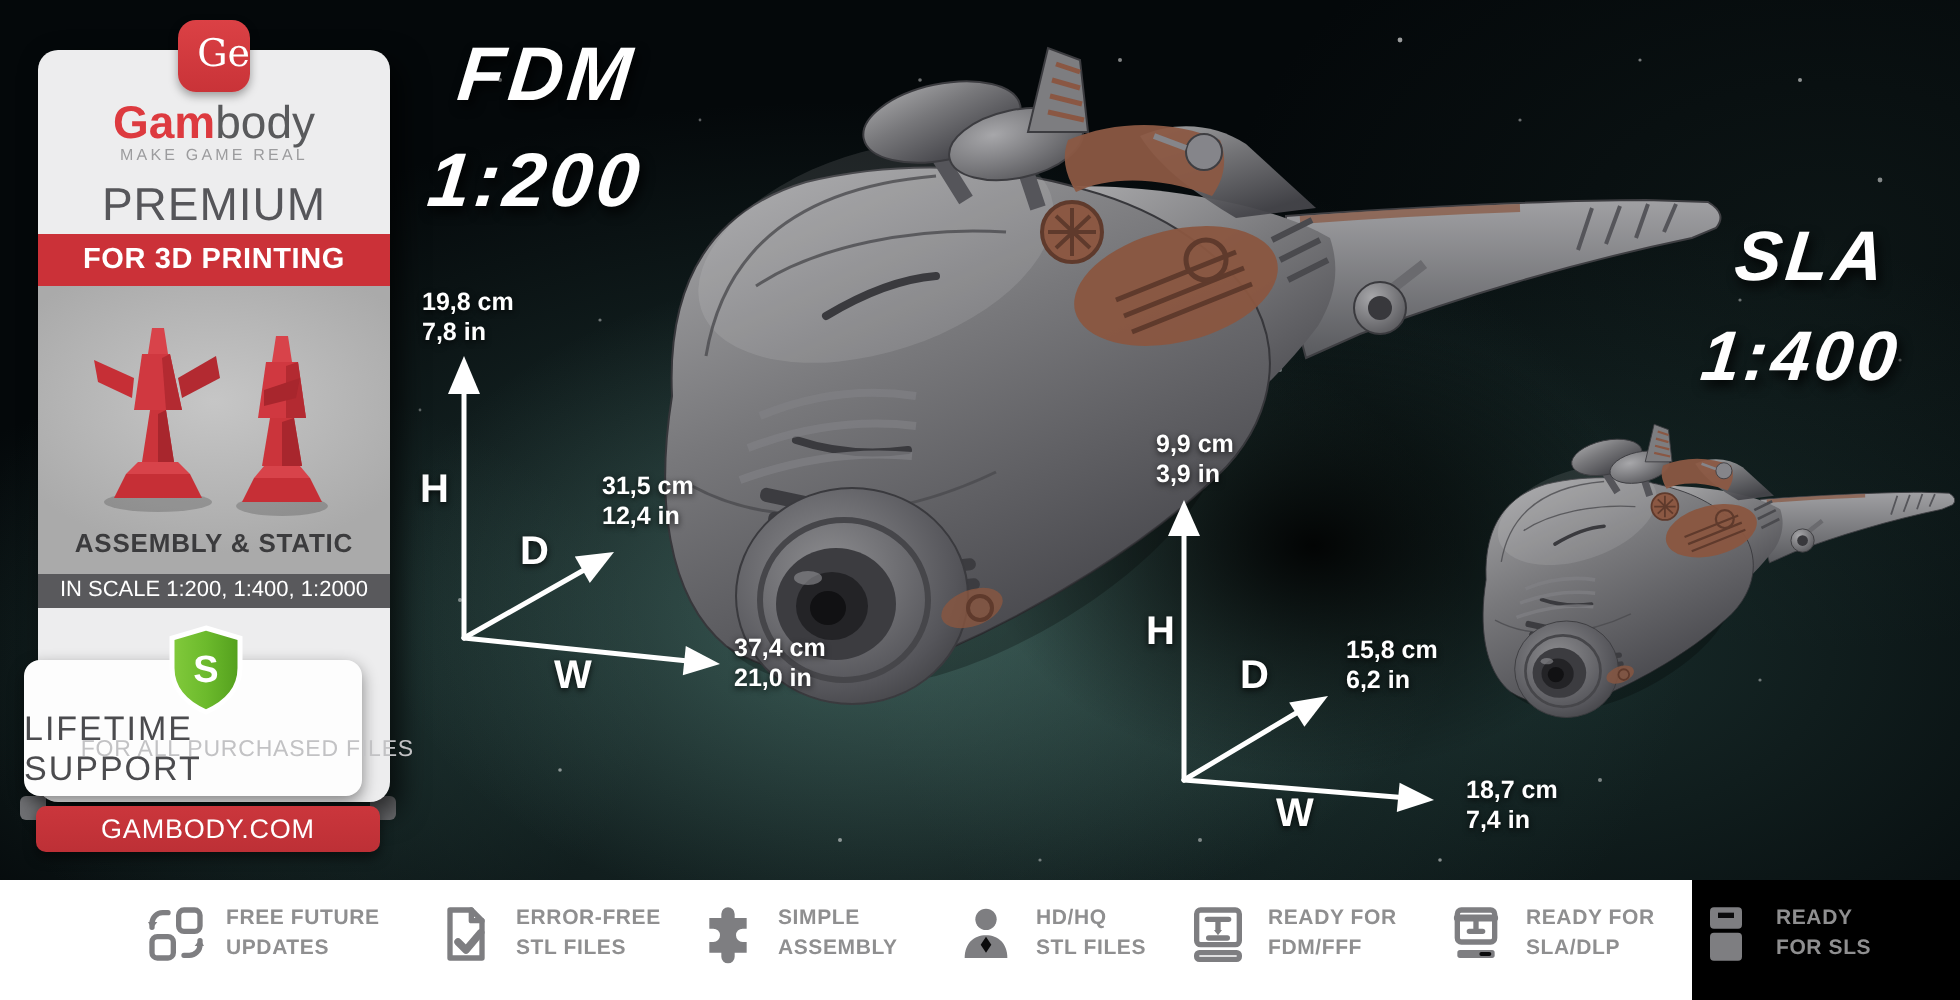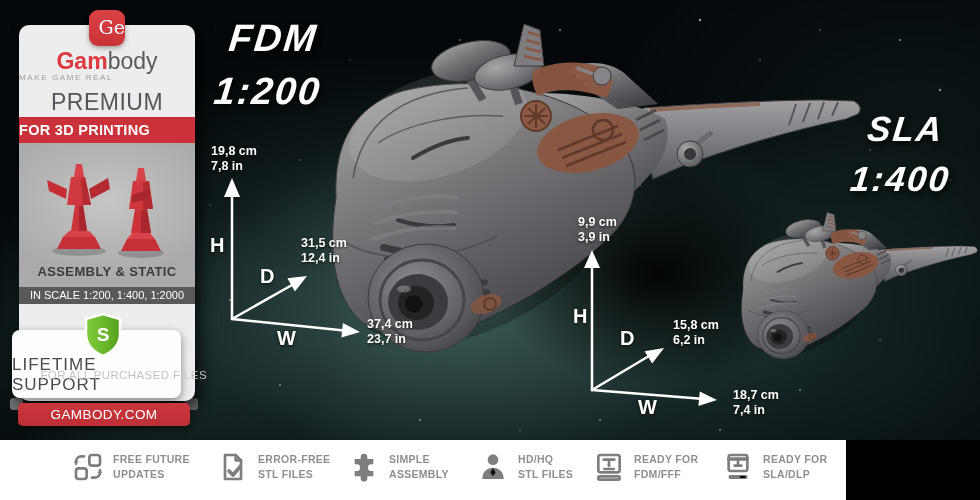--- a/index.html
+++ b/index.html
@@ -47,27 +47,27 @@
   }
   #ge-badge{
     position:absolute;left:70px;top:-15px;width:36px;height:36px;
     background:linear-gradient(#db4145,#c93338);border-radius:9px;
     color:#fff;font-family:"DejaVu Serif",serif;font-size:19px;
     text-align:right;line-height:34px;box-shadow:0 2px 5px rgba(0,0,0,0.35);
   }
   #brand-line{position:absolute;left:0;top:23px;width:100%;text-align:center;font-size:23px;}
   #brand-line .accent{color:#dd3a3f;font-weight:bold;}
   #brand-line .rest{color:#595a5c;}
-  #tagline{position:absolute;left:0;top:48px;width:100%;text-align:left;
+  #tagline{position:absolute;left:0;top:48px;width:100%;text-align:center;
     font-size:8px;letter-spacing:1.6px;color:#9c9c9e;}
   #premium{position:absolute;left:0;top:64px;width:100%;text-align:center;
     font-size:23px;color:#56565a;letter-spacing:0.5px;}
   #print-banner{position:absolute;left:0;top:92px;width:100%;height:26px;
     background:#cb3138;color:#fff;font-weight:bold;font-size:14.5px;
-    line-height:26px;letter-spacing:0.3px;}
+    text-align:center;line-height:26px;letter-spacing:0.3px;}
   #figures-area{position:absolute;left:0;top:118px;width:100%;height:144px;
     background:radial-gradient(ellipse 120px 80px at 50% 40%, #c6c6c6, #aaaaaa 95%);}
   #assembly-label{position:absolute;left:0;bottom:8px;width:100%;text-align:center;
     font-size:13px;font-weight:bold;color:#3b3b3d;letter-spacing:0.4px;}
   #scale-bar{position:absolute;left:0;top:262px;width:100%;height:17px;
     background:#59595c;color:#fff;font-size:11px;text-align:center;line-height:17px;}
   #support-area{position:absolute;left:-7px;top:305px;width:169px;height:68px;
     background:#fdfdfd;border-radius:8px;box-shadow:0 3px 8px rgba(0,0,0,0.45);}
   #shield{position:absolute;left:64px;top:287px;}
   #support-title{position:absolute;left:-7px;top:330px;width:169px;text-align:left;
@@ -237,21 +237,21 @@
 
     <div class="dim" style="left:211px;top:144px;">
       <span>19,8 cm</span><br><span>7,8 in</span>
     </div>
     <div class="axis-letter" style="left:210px;top:234px;">H</div>
     <div class="dim" style="left:301px;top:236px;">
       <span>31,5 cm</span><br><span>12,4 in</span>
     </div>
     <div class="axis-letter" style="left:260px;top:265px;">D</div>
     <div class="dim" style="left:367px;top:317px;">
-      <span>37,4 cm</span><br><span>23,7 in</span>
+      <span>37,4 cm</span><br><span>21,0 in</span>
     </div>
     <div class="axis-letter" style="left:277px;top:327px;">W</div>
 
     <div class="dim" style="left:578px;top:215px;">
       <span>9,9 cm</span><br><span>3,9 in</span>
     </div>
     <div class="axis-letter" style="left:573px;top:305px;">H</div>
     <div class="dim" style="left:673px;top:318px;">
       <span>15,8 cm</span><br><span>6,2 in</span>
     </div>
@@ -405,15 +405,28 @@
           <rect x="5" y="18" width="14" height="3" rx="1" fill="#7e7e81" stroke="none"></rect>
           <path d="M14,19.5 H17" stroke="#0b0b0c" stroke-width="1.5"></path>
         </svg>
       </span>
       <span class="f-text">
           <span>READY FOR</span>
           <span>SLA/DLP</span>
         </span>
     </div>
 
+    <div class="feature" style="left:847px;">
+      <span class="f-icon">
+        <svg width="32" height="32" viewBox="0 0 24 24" fill="#7e7e81">
+          <rect x="6" y="2" width="12" height="8" rx="1.5"></rect>
+          <rect x="9" y="4" width="6" height="2" fill="#0b0b0c"></rect>
+          <rect x="6" y="11.5" width="12" height="10.5" rx="1.5"></rect>
+        </svg>
+      </span>
+      <span class="f-text">
+          <span>READY</span>
+          <span>FOR SLS</span>
+        </span>
+    </div>
 
   </div>
 </div>
 
 </body></html>

